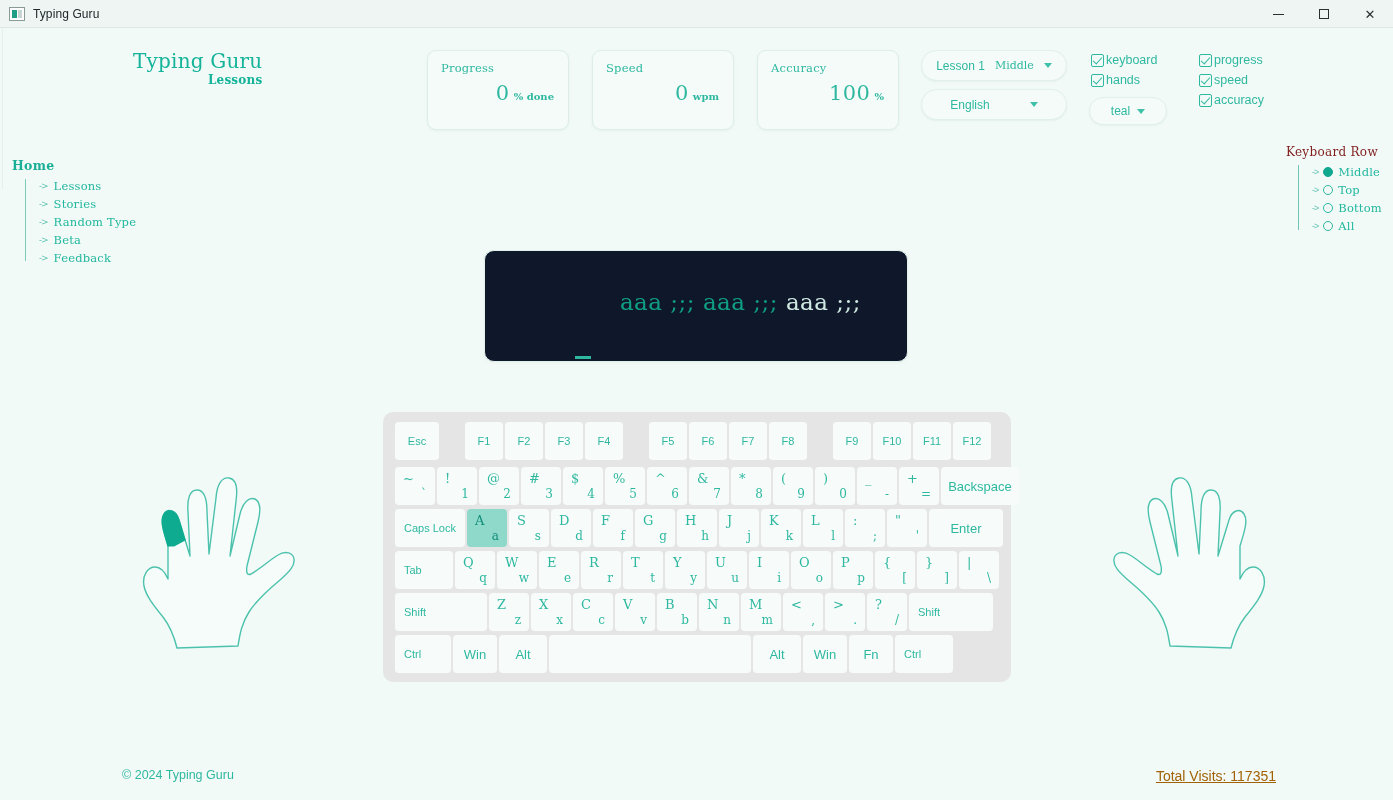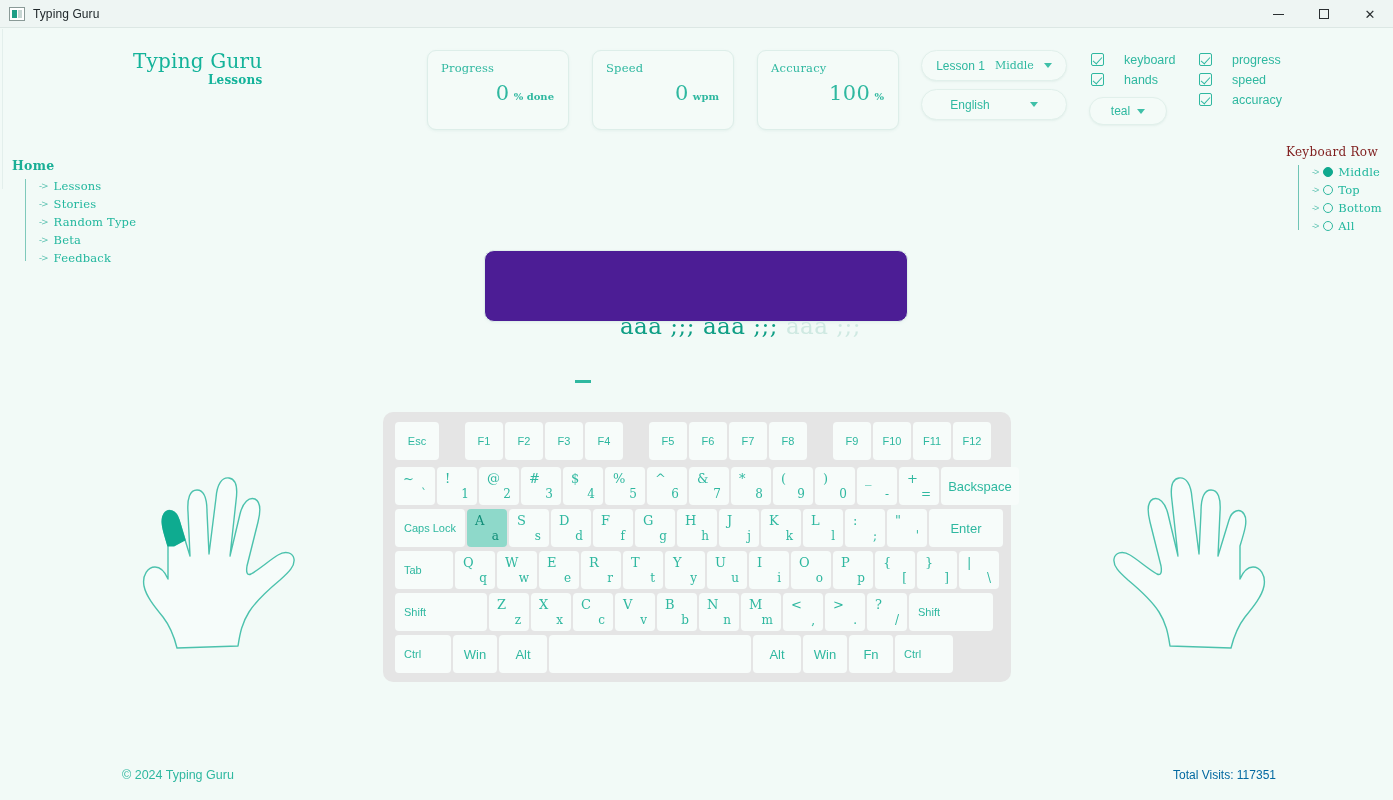--- a/index.html
+++ b/index.html
@@ -87,21 +87,21 @@
   }
   .select.color-sel {
     position: absolute; left: 1089px; top: 97px; width: 78px; height: 28px;
     gap: 7px;
   }
 
   
   .checks { position: absolute; left: 1091px; top: 53px; display: flex; gap: 8px; }
   .check-col { display: flex; flex-direction: column; gap: 6px; width: 100px; }
   .check-col.col2 { width: 95px; }
-  .check { display: flex; align-items: flex-start; gap: 20px; }
+  .check { display: flex; align-items: center; gap: 2px; }
   .box {
     width: 13px; height: 13px; border: 1.6px solid #2fb8a0; border-radius: 2px;
     position: relative; flex: none; background: transparent;
   }
   .box::after {
     content: ""; position: absolute; left: 3px; top: 0.5px;
     width: 4px; height: 8px; border: solid #2fb8a0; border-width: 0 1.6px 1.6px 0;
     transform: rotate(42deg);
   }
   .check-lbl { font-size: 12.5px; color: #2fb8a0; }
@@ -136,24 +136,24 @@
   .row-item { display: flex; align-items: center; gap: 5px; height: 18px; }
   .radio {
     width: 10px; height: 10px; border: 1.5px solid #2fb8a0; border-radius: 50%;
     flex: none; background: transparent;
   }
   .radio.on { background: #10a98f; border-color: #10a98f; }
   .row-lbl { font-family: "DejaVu Serif", serif; font-size: 11.5px; color: #22b79e; letter-spacing: .2px; }
 
   
   .typing {
-    position: absolute; left: 484px; top: 250px; width: 424px; height: 72px;
-    background: #4c1d95; border: 1px solid #e0f0eb; border-radius: 10px;
+    position: absolute; left: 484px; top: 250px; width: 424px; height: 112px;
+    background: #0f172a; border: 1px solid #e0f0eb; border-radius: 10px;
     box-shadow: 0 1px 3px rgba(110,160,150,.08);
-    padding: 36px 0 0 88px;
+    padding: 12px 0 0 88px;
   }
   .typ-line {
     font-family: "DejaVu Serif", serif; font-size: 23px; letter-spacing: .5px;
     line-height: 1.15; white-space: pre;
   }
   .typ-done { color: #0f9e85; }
   .typ-todo { color: #cfe9e2; }
   .typ-caret {
     margin-top: 14px; margin-left: 2px; width: 16px; height: 2.5px; background: #2fb8a0;
   }
@@ -192,21 +192,21 @@
   .hand.left { left: 130px; top: 468px; }
   .hand.right { left: 1108px; top: 468px; }
 
   
   .footer-left {
     position: absolute; left: 122px; top: 768px;
     font-size: 12.5px; color: #2fb8a0;
   }
   .footer-right {
     position: absolute; right: 117px; top: 768px;
-    font-size: 12px; color: #0369a1;
+    font-size: 14px; color: #a16207; text-decoration: underline;
   }
 </style>
 </head>
 <body>
 
 <div class="app">
 
   <div class="titlebar">
     <div class="tb-icon">
         <i></i>

